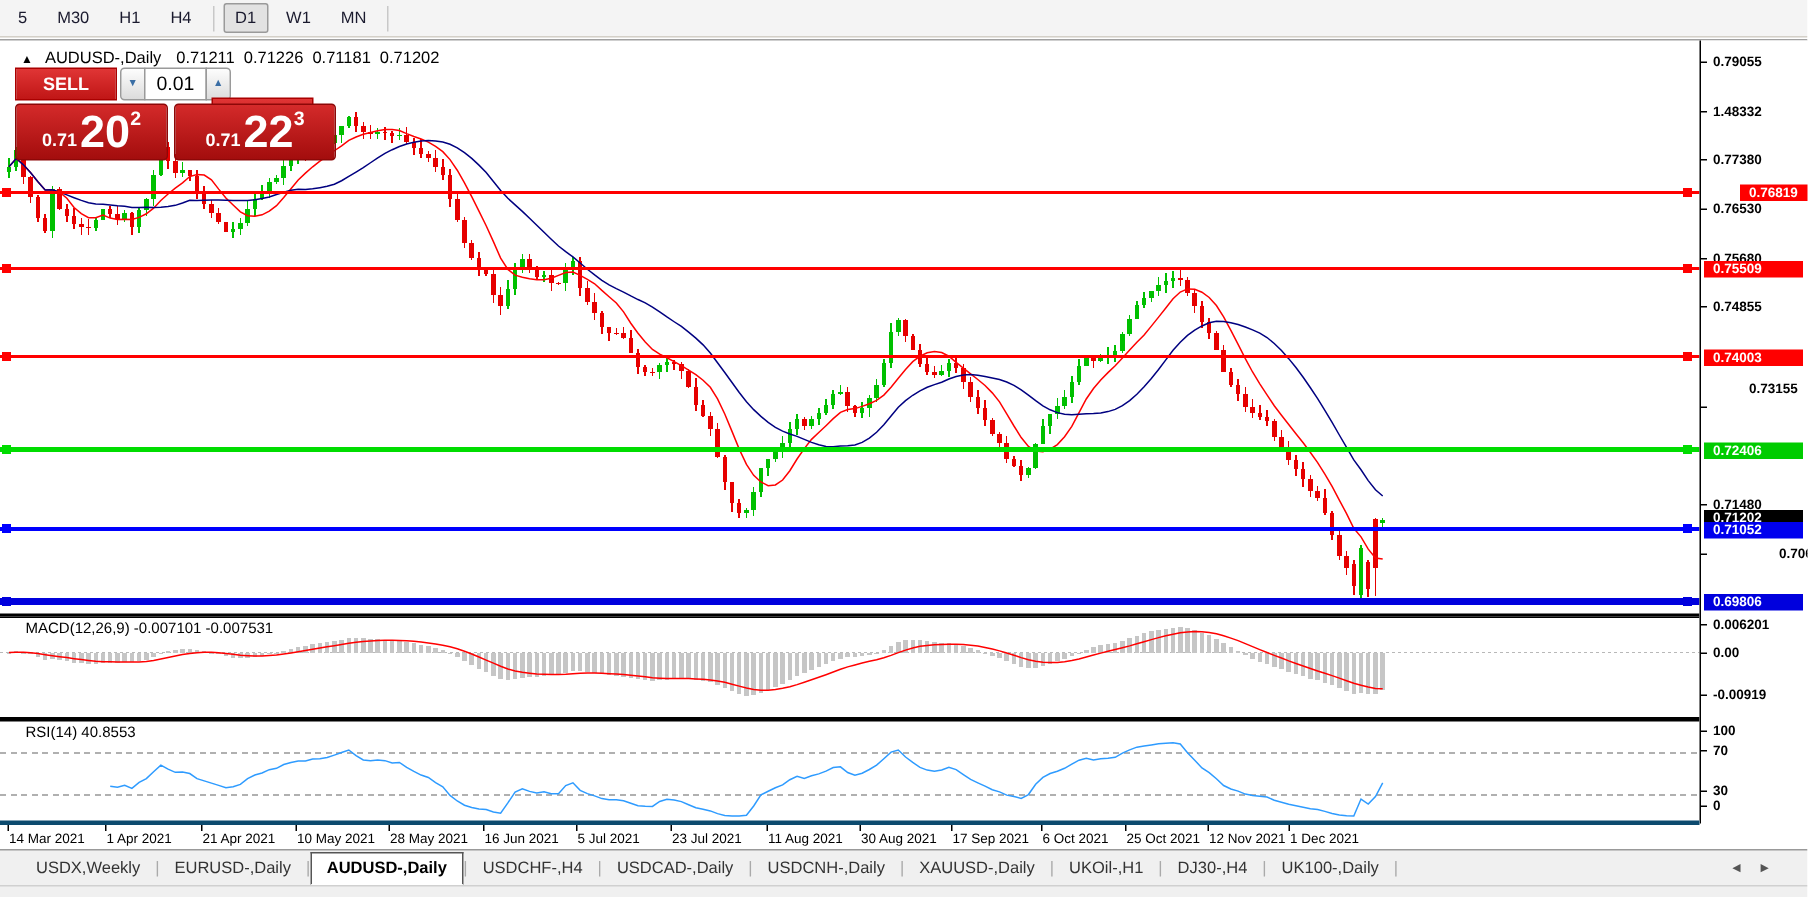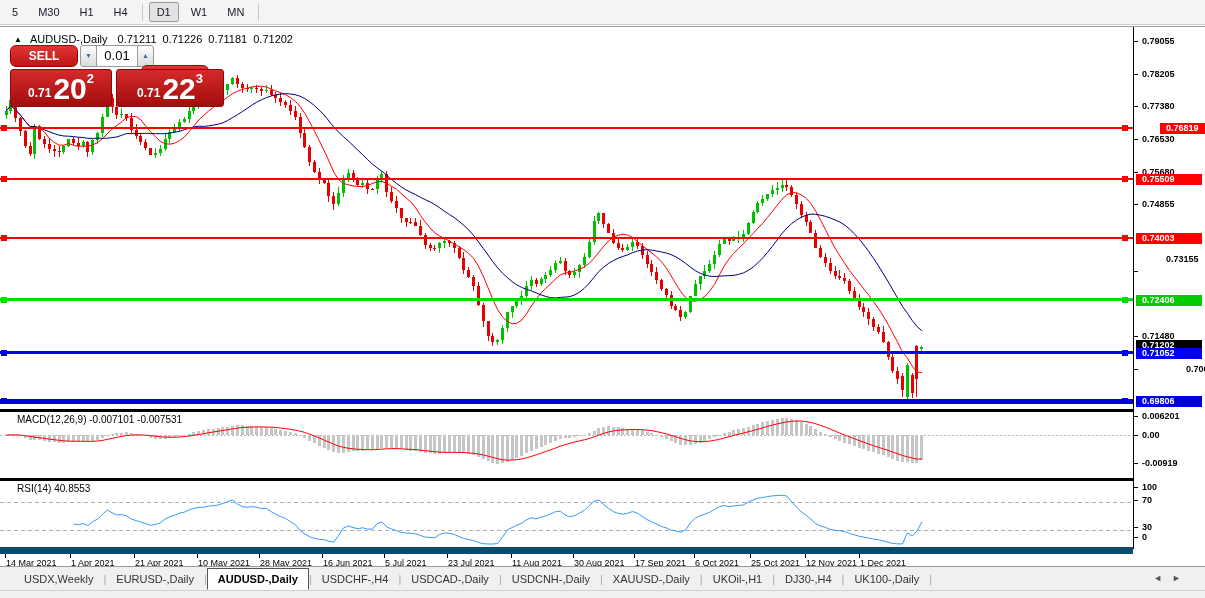--- a/index.html
+++ b/index.html
@@ -37,29 +37,29 @@
   .ind-label { position:absolute; left:5px; font-size:10px; color:#000; z-index:5;padding-left:12px; }
 
   
   .y-axis { position:absolute; left:1133px; top:0; width:72px; height:522px;
             border-left:1px solid #000; background:#fff;font-weight:bold; }
   .y-tick { position:absolute; left:0; width:4px; height:1px; background:#000; }
   .y-lab  { position:absolute; left:8px; font-size:9px; color:#000; white-space:nowrap; }
   .p-box  { position:absolute; left:2px; width:66px; height:11px; font-size:9px; line-height:11px;
             padding-left:6px; color:#fff; white-space:nowrap; z-index:6; }
   .x-axis { position:absolute; left:0; top:520px; width:1133px; height:20px;
-            border-top:7px solid #0c4a6e; background:#fff; }
+            border-top:3px solid #0c4a6e; background:#fff; }
   .x-lab  { position:absolute; top:4px; font-size:9px; color:#000; white-space:nowrap; }
   .x-tick { position:absolute; top:0;  width:1px; height:4px; background:#000; }
 
   
   .trade { position:absolute; left:10px; top:18px; width:214px; height:62px; z-index:40; }
   .trade .row1 { position:absolute; left:0; top:0; width:214px; height:22px; }
   .btn-sb { position:absolute; top:0; height:22px; background:linear-gradient(#e03535,#c01616);
-            border:1px solid #a00; border-radius:6px; color:#fff; font-size:12px; font-weight:bold;
+            border:1px solid #a00; border-radius:0; color:#fff; font-size:12px; font-weight:bold;
             text-align:center; line-height:20px; cursor:pointer; }
   #sell-btn { left:0; width:68px; } #buy-btn { left:131px; width:68px;margin-top:20px; }
   .spin-btn { position:absolute; top:0; width:17px; height:22px; background:linear-gradient(#fdfdfd,#dcdcdc);
               border:1px solid #9a9a9a; color:#3a6ea5; font-size:7px; text-align:center; line-height:20px; cursor:pointer; }
   #vol-down { left:70px; border-radius:3px 0 0 3px; }
   #vol-up   { left:127px; border-radius:0 3px 3px 0; }
   .vol-field { position:absolute; left:86px; top:0; width:42px; height:22px; background:#fff;
                border:1px solid #9a9a9a; font-size:13px; color:#000; text-align:center; line-height:20px; }
   .big-quote { position:absolute; top:24px; height:38px; background:linear-gradient(#d42a2a,#a30d0d);
                border:1px solid #8d0808; border-radius:3px; color:#fff; display:flex;
@@ -735,21 +735,21 @@
         <polyline points="73.48,43.1 78.30000000000001,43.8 83.12,42.5 87.94,44.6 92.76,40.6 97.58000000000001,38.1 102.4,33.5 107.22,29.1 112.04,31.8 116.86000000000001,33.9 121.68,33.6 126.5,34.7 131.32,38.1 136.14000000000001,39.6 140.96,41.1 145.78,42.6 150.60000000000002,44.2 155.42000000000002,43.5 160.24,41.9 165.06,38.1 169.88,35.7 174.70000000000002,34.3 179.52,32.1 184.34,31.2 189.16000000000003,28.7 193.98000000000002,27.3 198.8,26.3 203.62,26.3 208.44,25.0 213.26000000000002,24.8 218.08,24.0 222.9,22.4 227.72000000000003,20.7 232.54000000000002,19.0 237.36,22.8 242.18,25.6 247,26.2 251.82000000000002,25.7 256.64,26.1 261.46000000000004,27.7 266.28000000000003,27.3 271.1,30.6 275.92,33.3 280.74,35.7 285.56,37.3 290.38,40.8 295.20000000000005,43.5 300.02000000000004,49.3 304.84000000000003,53.0 309.66,55.8 314.48,57.3 319.3,58.4 324.12,58.7 328.94,60.3 333.76,61.1 338.58000000000004,54.3 343.40000000000003,47.0 348.22,44.9 353.04,46.6 357.86,47.6 362.68,46.8 367.5,48.1 372.32000000000005,48.1 377.14000000000004,42.7 381.96000000000004,40.9 386.78000000000003,45.9 391.6,48.1 396.42,49.6 401.24,51.4 406.06,52.1 410.88,52.2 415.70000000000005,52.8 420.52000000000004,54.5 425.34000000000003,56.1 430.16,56.5 434.98,56.6 439.8,53.3 444.62,51.9 449.44000000000005,52.3 454.26000000000005,53.4 459.08000000000004,55.5 463.90000000000003,57.5 468.72,58.5 473.54,59.6 478.36,61.4 483.18,62.7 488,63.0 492.82000000000005,63.0 497.64000000000004,62.5 502.46000000000004,56.3 507.28000000000003,48.9 512.1,46.5 516.9200000000001,44.2 521.74,42.3 526.5600000000001,38.8 531.38,36.6 536.2,38.0 541.02,36.2 545.84,34.9 550.6600000000001,33.1 555.48,30.7 560.3000000000001,30.2 565.12,34.0 569.94,35.8 574.76,34.5 579.58,32.0 584.4000000000001,29.1 589.22,24.8 594.0400000000001,20.4 598.86,19.0 603.6800000000001,23.7 608.5,27.3 613.32,30.6 618.14,32.4 622.96,33.2 627.7800000000001,32.3 632.6,30.5 637.4200000000001,32.1 642.24,35.4 647.0600000000001,38.6 651.88,40.9 656.7,43.1 661.52,45.5 666.34,46.9 671.1600000000001,49.1 675.98,50.0 680.8000000000001,51.3 685.62,48.7 690.44,41.8 695.26,37.3 700.08,34.7 704.9000000000001,33.2 709.72,31.2 714.5400000000001,28.4 719.36,25.8 724.1800000000001,24.5 729,25.6 733.82,24.8 738.6400000000001,24.5 743.46,23.9 748.2800000000001,21.1 753.1,18.9 757.9200000000001,17.1 762.74,16.4 767.5600000000001,15.6 772.38,14.9 777.2,14.5 782.0200000000001,14.2 786.84,15.0 791.6600000000001,20.8 796.48,25.8 801.3000000000001,31.0 806.12,34.1 810.94,38.2 815.76,42.7 820.58,45.0 825.4000000000001,46.4 830.22,48.4 835.0400000000001,49.3 839.86,49.8 844.6800000000001,50.4 849.5,52.5 854.32,53.8 859.1400000000001,55.2 863.96,56.1 868.7800000000001,57.1 873.6,58.1 878.4200000000001,58.7 883.24,59.9 888.0600000000001,61.3 892.8800000000001,62.4 897.7,62.9 902.5200000000001,63.0 907.34,51.7 912.1600000000001,55.0 916.98,50.0 921.8000000000001,40.9 " fill="none" stroke="#2e9bff" stroke-width="1" shape-rendering="auto"></polyline>
       </svg>
 
     <div class="ind-label" style="top:387px;">MACD(12,26,9) -0.007101 -0.007531</div>
     <div class="ind-label" style="top:456px;">RSI(14) 40.8553</div>
 
     <div class="y-axis" id="y-axis">
         <div class="y-tick" style="top: 14px;"></div>
         <div class="y-lab" style="top: 9px;">0.79055</div>
         <div class="y-tick" style="top: 47.0868px;"></div>
-        <div class="y-lab" style="top: 42.0868px;">0.78205</div>
+        <div class="y-lab" style="top: 42.0868px;">1.48332</div>
         <div class="y-tick" style="top: 79.2005px;"></div>
         <div class="y-lab" style="top: 74.2005px;">0.77380</div>
         <div class="y-tick" style="top: 112.287px;"></div>
         <div class="y-lab" style="top: 107.287px;">0.76530</div>
         <div class="y-tick" style="top: 145.374px;"></div>
         <div class="y-lab" style="top: 140.374px;">0.75680</div>
         <div class="y-tick" style="top: 177.488px;"></div>
         <div class="y-lab" style="top: 172.488px;">0.74855</div>
         <div class="y-tick" style="top: 243.661px;"></div>
         <div class="y-lab" style="top: 227px; margin-left: 24px;">0.73155</div>

